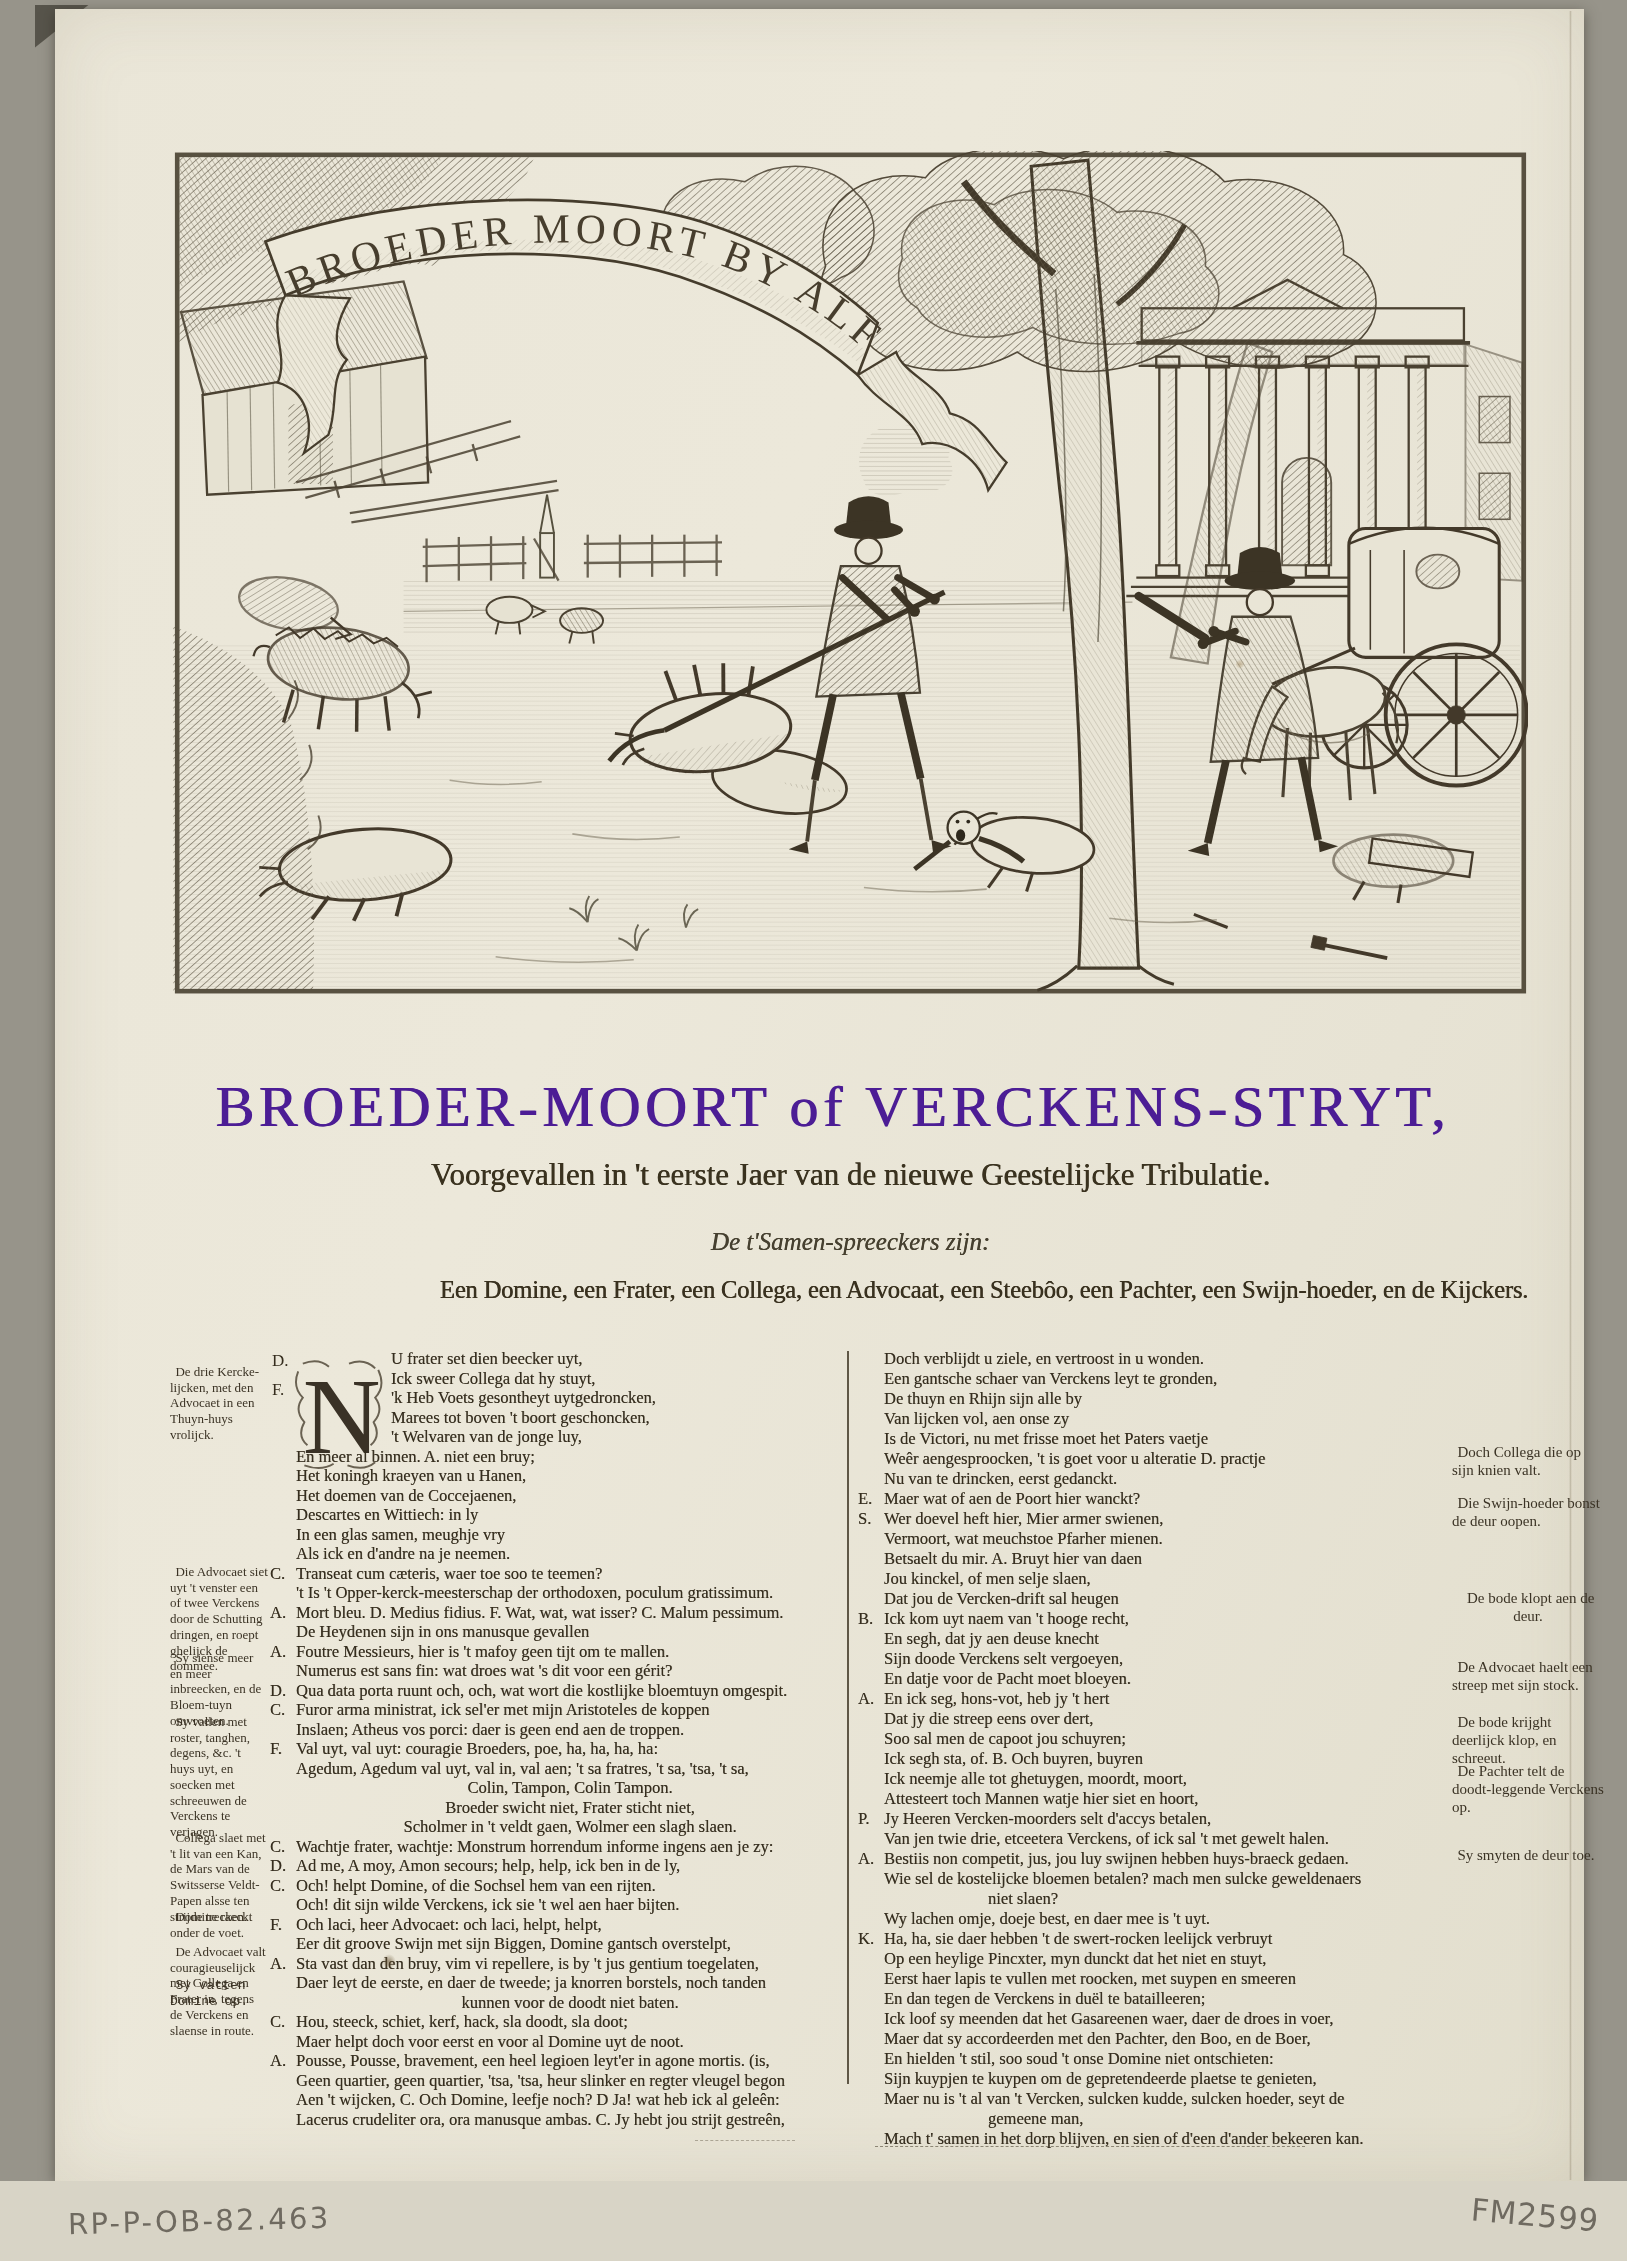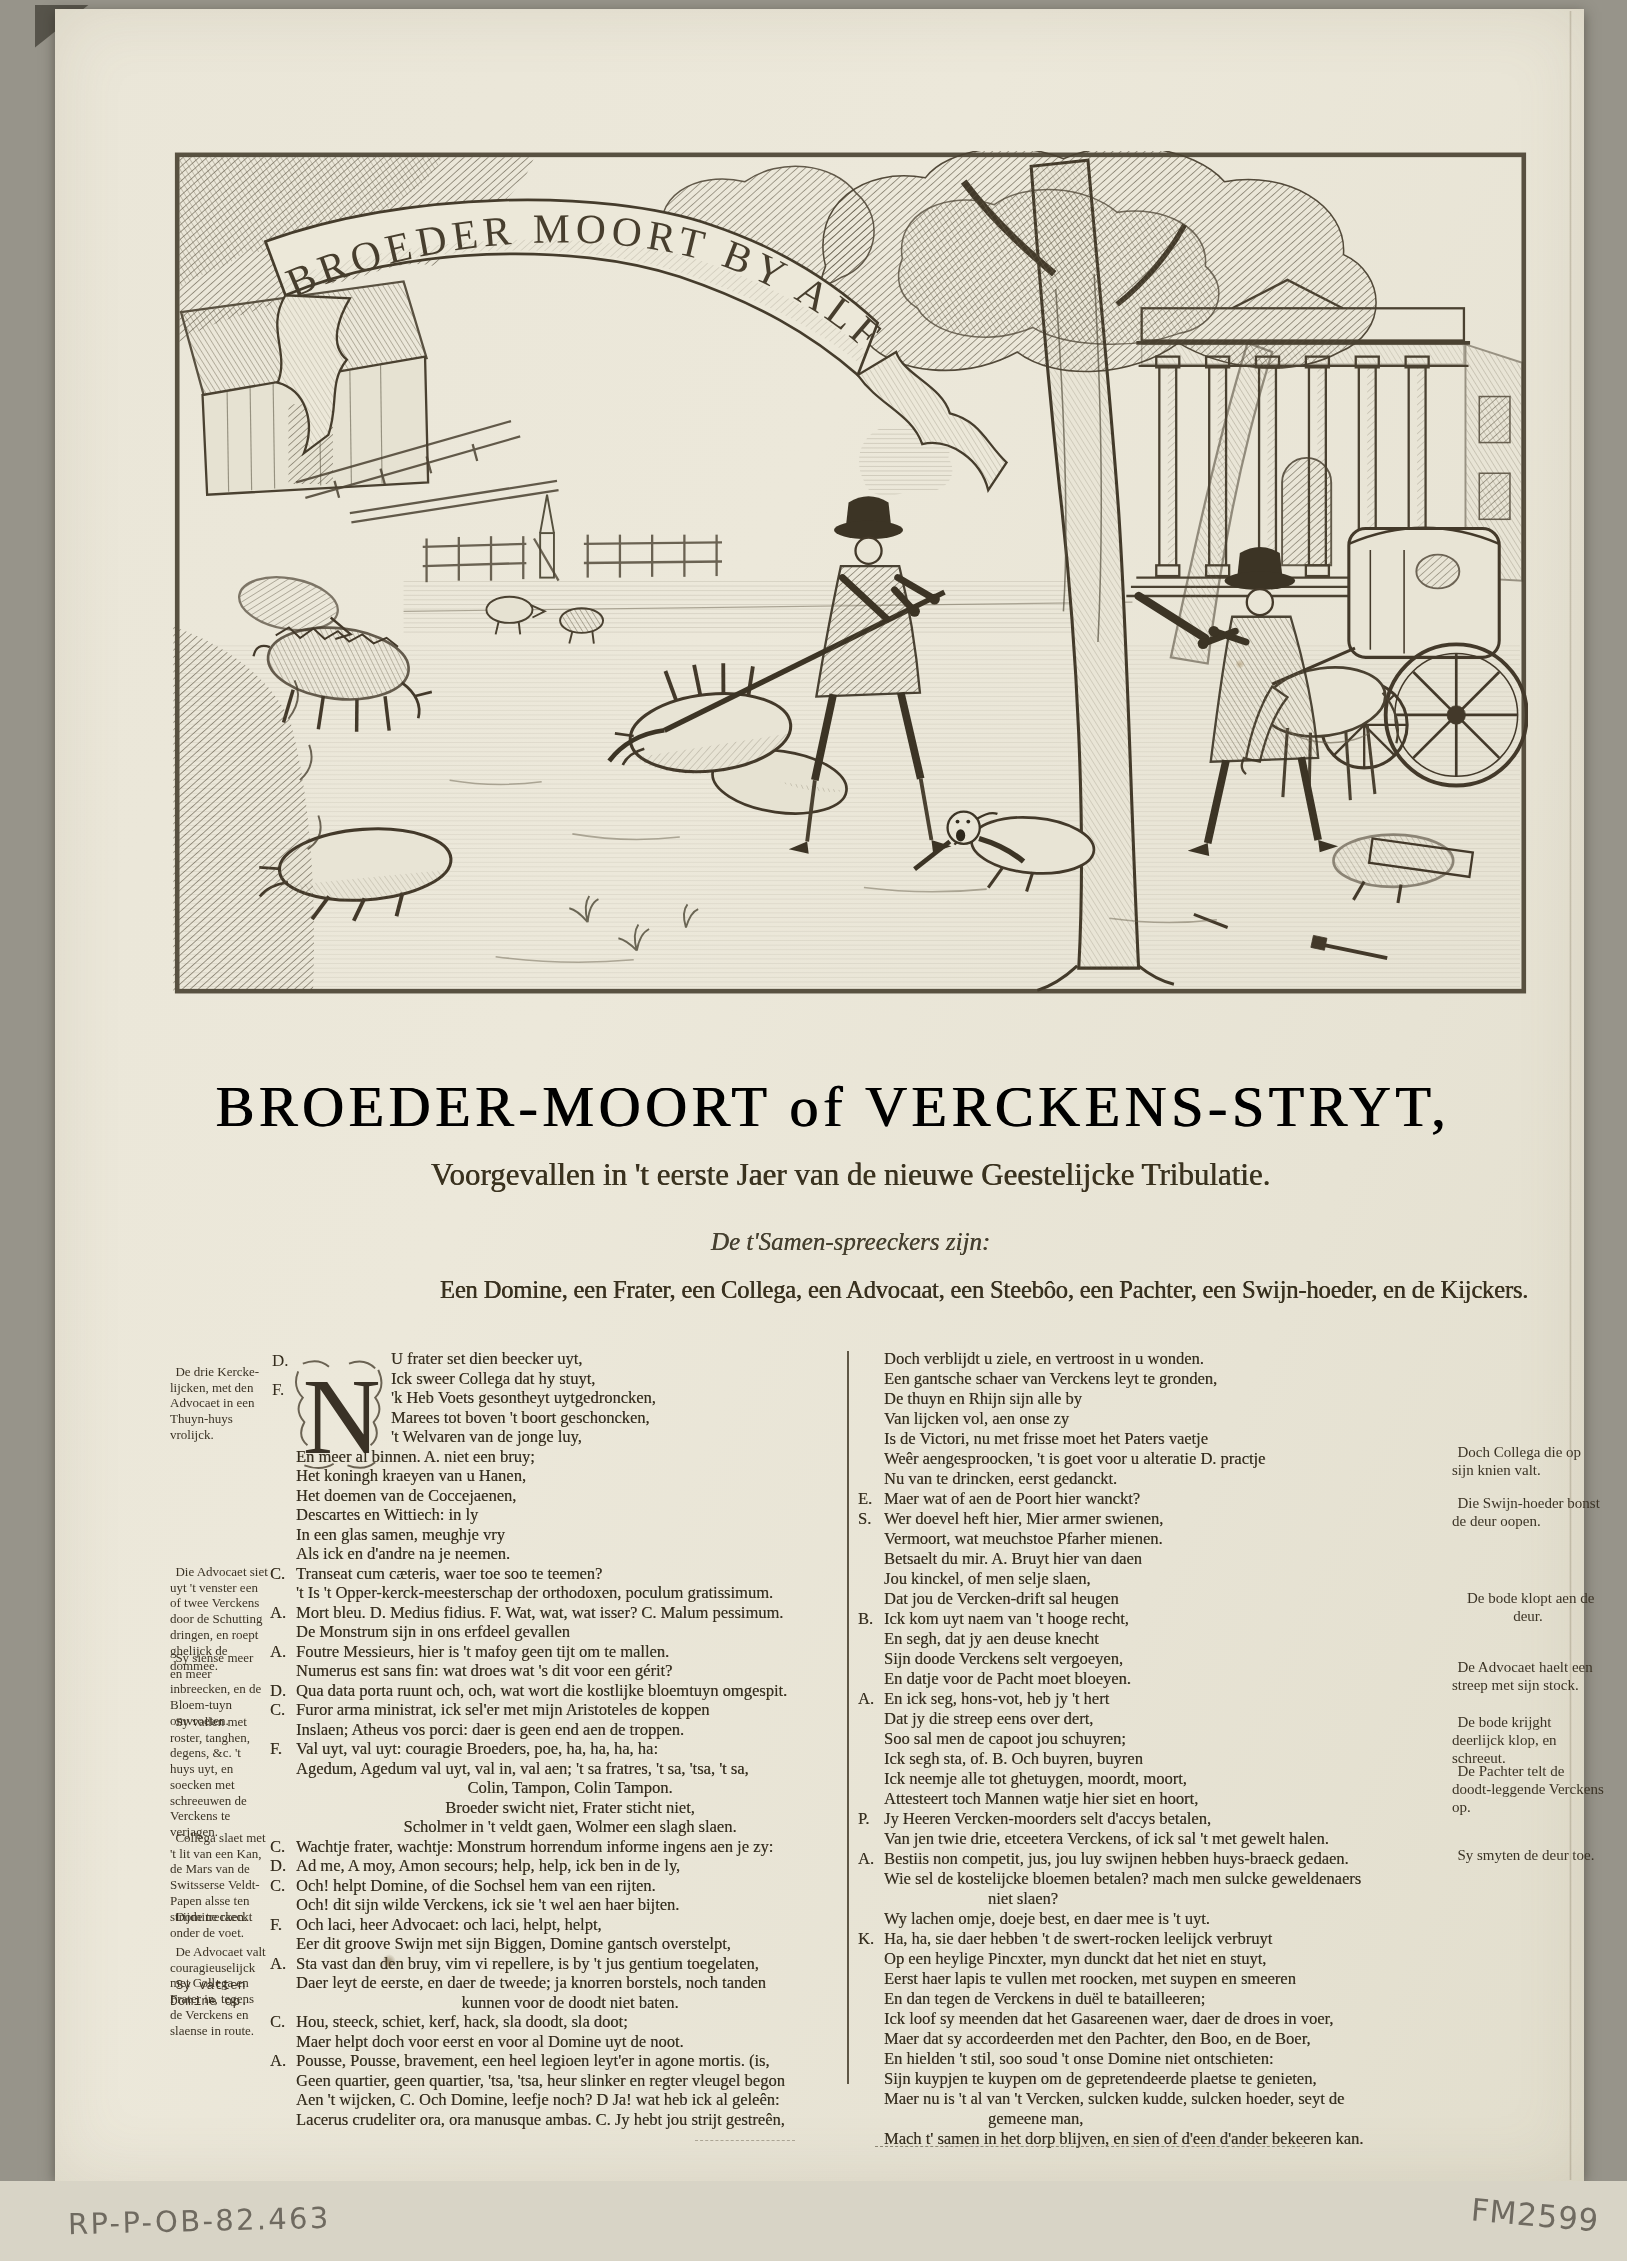--- a/index.html
+++ b/index.html
@@ -13,21 +13,21 @@
     clip-path:polygon(0 0,100% 0,0 100%);}
   .paper{
     position:absolute;left:55px;top:9.2px;width:1529px;height:2172px;
     background:linear-gradient(115deg,#eae6d8 0%,#ece8da 38%,#e7e3d4 72%,#e2decd 100%);
     box-shadow:0 3.1px 12.3px rgba(40,35,25,.5), inset 0 0 69px rgba(120,105,75,.14);
   }
   .crease{position:absolute;left:1569px;top:10.7px;width:3.1px;height:2169px;
     background:linear-gradient(to right,rgba(110,95,70,0),rgba(110,95,70,.25),rgba(110,95,70,0));}
   .etching{position:absolute;left:173px;top:151px;width:1355px;height:844px;}
   .title{position:absolute;left:134px;top:1073px;width:1397px;text-align:center;
-    font-size:58px;letter-spacing:4.6px;color:#000000;white-space:nowrap;
+    font-size:58px;letter-spacing:4.6px;color:#4c1d95;white-space:nowrap;
     text-shadow:1px 0 0 currentColor;}
   .subtitle{position:absolute;left:173px;top:1157px;width:1355px;text-align:center;
     font-size:31px;color:#3a321f;text-shadow:0.6px 0 0 currentColor;}
   .speakers-heading{position:absolute;left:173px;top:1228px;width:1355px;text-align:center;
     font-size:25px;font-style:italic;color:#464030;text-shadow:0.3px 0 0 currentColor;}
   .speakers-list{position:absolute;left:173px;top:1276px;width:1355px;text-align:right;
     font-size:24.6px;letter-spacing:-0.2px;color:#39311f;text-shadow:0.5px 0 0 currentColor;white-space:nowrap;}
   .col{position:absolute;top:1349px;font-size:16.5px;color:#352d1e;white-space:nowrap;
     text-shadow:0.3px 0 0 rgba(53,45,30,.55);}
   .left-col{left:270px;width:574px;line-height:19.5px;}
@@ -411,21 +411,21 @@
   <div id="left-lines">
       <div class="line no-spk">En meer al binnen.   A. niet een bruy;</div>
       <div class="line no-spk">Het koningh kraeyen van u Hanen,</div>
       <div class="line no-spk">Het doemen van de Coccejaenen,</div>
       <div class="line no-spk">Descartes en Wittiech: in ly</div>
       <div class="line no-spk">In een glas samen, meughje vry</div>
       <div class="line no-spk">Als ick en d'andre na je neemen.</div>
       <div class="line"><span class="spk">C.</span>Transeat cum cæteris, waer toe soo te teemen?</div>
       <div class="line no-spk">'t Is 't Opper-kerck-meesterschap der orthodoxen, poculum gratissimum.</div>
       <div class="line"><span class="spk">A.</span>Mort bleu.  D. Medius fidius.  F. Wat, wat, wat isser?  C. Malum pessimum.</div>
-      <div class="line no-spk">De Monstrum sijn in ons erfdeel gevallen</div>
+      <div class="line no-spk">De Heydenen sijn in ons manusque gevallen</div>
       <div class="line"><span class="spk">A.</span>Foutre Messieurs, hier is 't mafoy geen tijt om te mallen.</div>
       <div class="line no-spk">Numerus est sans fin: wat droes wat 's dit voor een gérit?</div>
       <div class="line"><span class="spk">D.</span>Qua data porta ruunt och, och, wat wort die kostlijke bloemtuyn omgespit.</div>
       <div class="line"><span class="spk">C.</span>Furor arma ministrat, ick sel'er met mijn Aristoteles de koppen</div>
       <div class="line no-spk">Inslaen;  Atheus vos porci:  daer is geen end aen de troppen.</div>
       <div class="line"><span class="spk">F.</span>Val uyt, val uyt: couragie Broeders, poe, ha, ha, ha, ha:</div>
       <div class="line no-spk">Agedum, Agedum val uyt, val in, val aen; 't sa fratres, 't sa, 'tsa, 't sa,</div>
       <div class="line center">Colin, Tampon, Colin Tampon.</div>
       <div class="line center">Broeder swicht niet, Frater sticht niet,</div>
       <div class="line center">Scholmer in 't veldt gaen, Wolmer een slagh slaen.</div>

